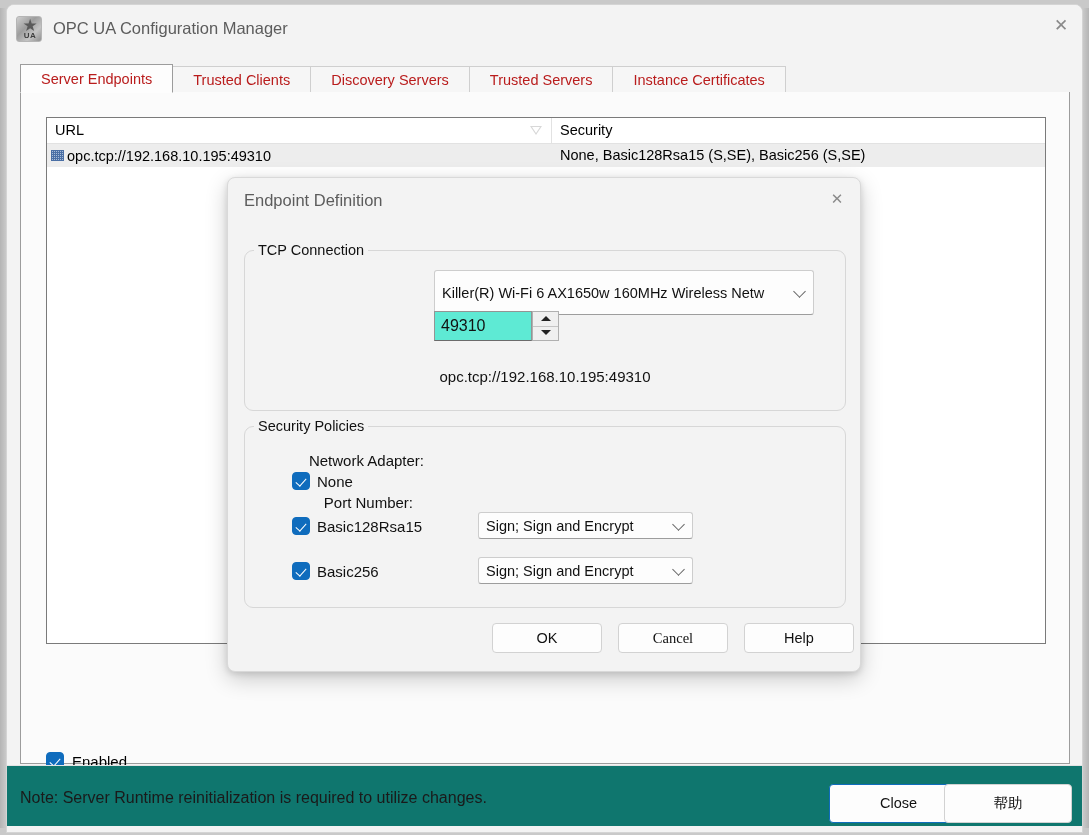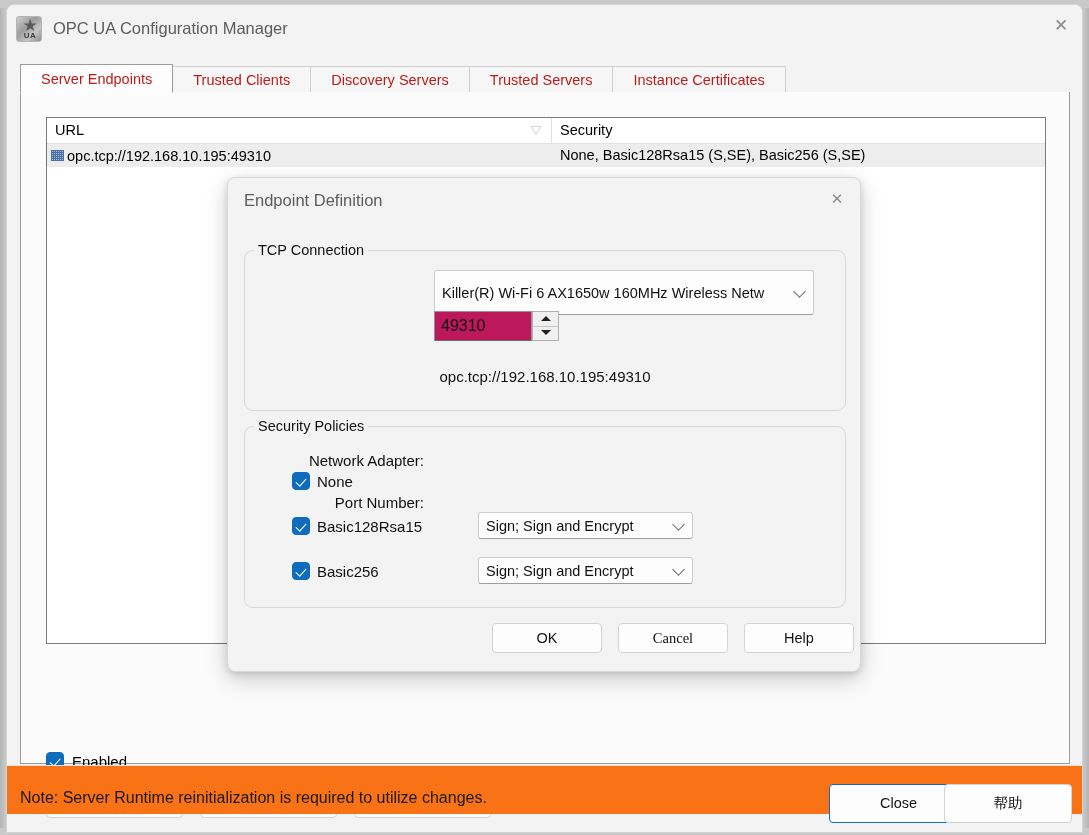--- a/index.html
+++ b/index.html
@@ -204,22 +204,22 @@
     font-size: 14.5px;
     color: #111;
     font-family: "Liberation Sans", sans-serif;
     cursor: default;
     text-align: center;
   }
   .btn.crud { width: 137px; height: 36px; line-height: 34px; margin-right: 17px; }
 
   
   #footer {
-    position: absolute; left: 0; top: 760px; width: 1077px; height: 49px;
-    background: #f97316;
+    position: absolute; left: 0; top: 760px; width: 1077px; height: 61px;
+    background: #0f766e;
     border-top: 1px solid #e3e3e3;
   }
   #footer-note {
     position: absolute; left: 13px; top: 23px;
     font-size: 16px; color: #1a1a1a; white-space: nowrap;
   }
   #btn-close {
     position: absolute; left: 782px; top: 18px;
     width: 139px; height: 39px; line-height: 37px;
     border: 1px solid #0f6cbd;
@@ -267,21 +267,21 @@
   #grp-sec { left: 16px; top: 248px; width: 602px; height: 182px; }
 
   .field-label {
     position: absolute;
     font-size: 15px; color: #111;
     text-align: right;
     white-space: nowrap;
   }
   .textinput {
     position: absolute;
-    background: #be185d;
+    background: #5eead4;
     border: 1px solid #949494;
     border-bottom-color: #6b6b6b;
     font-size: 14.5px;
     color: #111;
     padding-left: 6px;
     display: flex; align-items: center;
     cursor: text;
   }
   .combo {
     position: absolute;
@@ -417,21 +417,21 @@
     <div class="group" id="grp-tcp">
       <span class="group-title">TCP Connection</span>
     </div>
 
     <div class="field-label" style="left:46px; top:274px; width:150px;">Network Adapter:</div>
     <div class="combo" id="adapter-combo">
       <span>Killer(R) Wi-Fi 6 AX1650w 160MHz Wireless Netw</span>
       <span class="chev"></span>
     </div>
 
-    <div class="field-label" style="left:46px; top:316px; width:150px;">Port Number:</div>
+    <div class="field-label" style="left:35px; top:316px; width:150px;">Port Number:</div>
     <div class="textinput" id="port-input">
       <span>49310</span>
     </div>
     <div id="port-spin">
       <div class="sp up">
           <span class="tri"></span>
         </div>
       <div class="sp down">
           <span class="tri"></span>
         </div>

